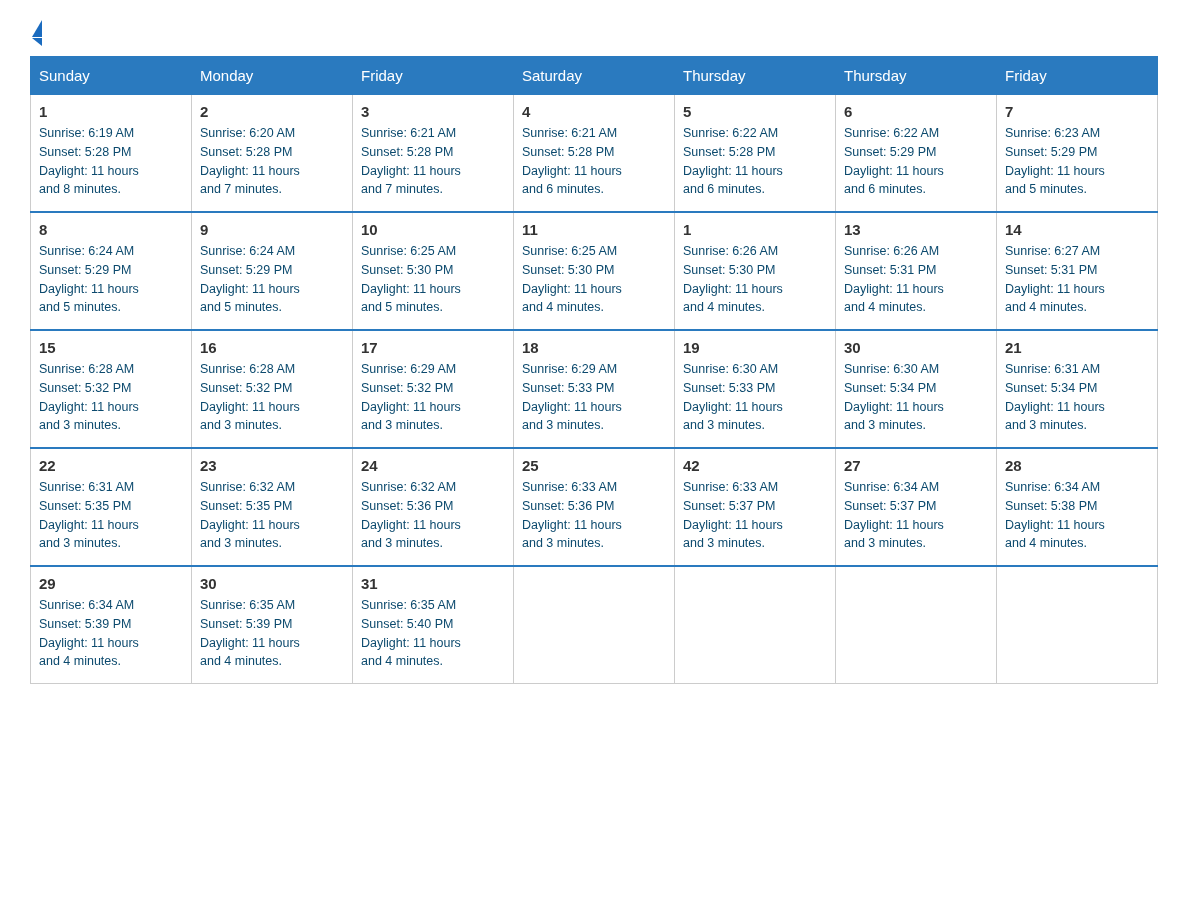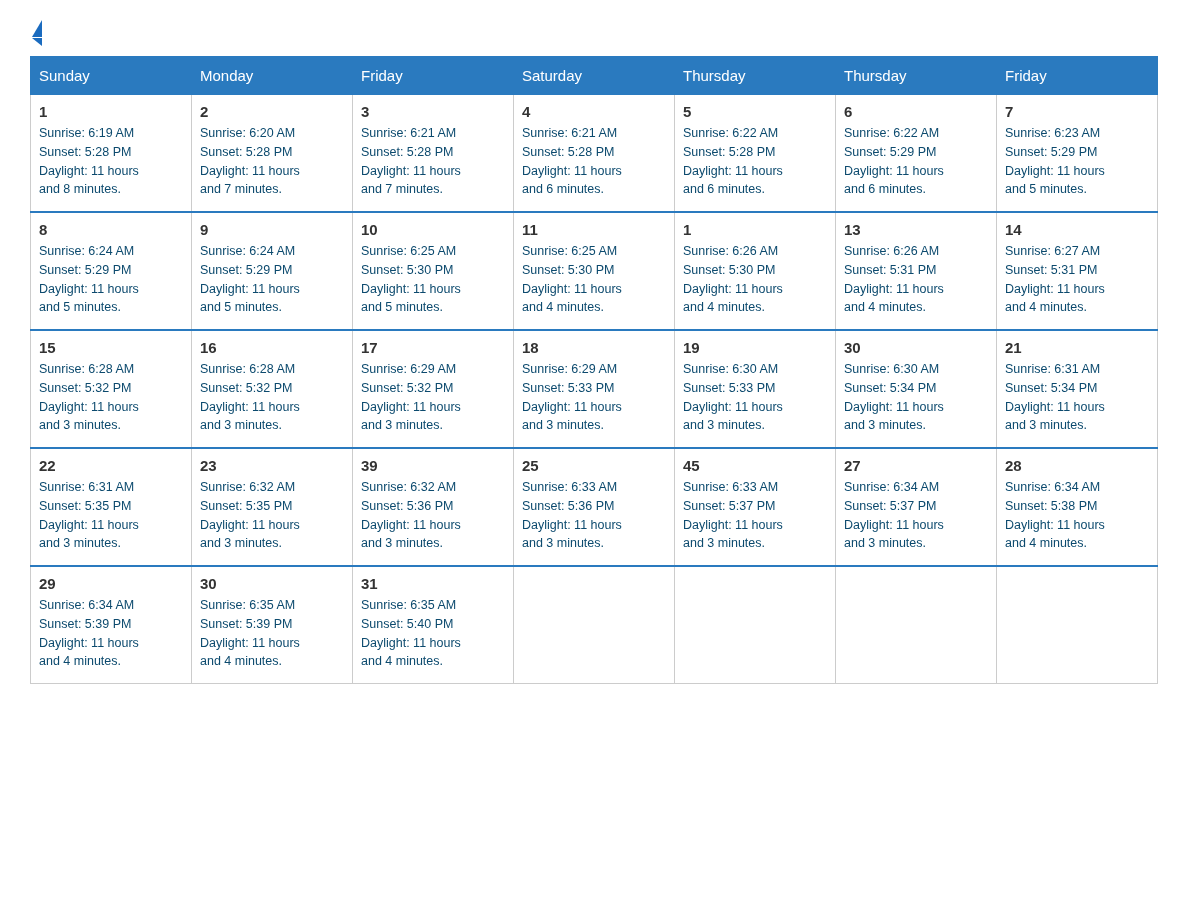--- a/index.html
+++ b/index.html
@@ -214,29 +214,29 @@
       <tr>
         <td class="row-divider">
           <span class="day-number">22</span>
           <div class="day-info">Sunrise: 6:31 AM<br>Sunset: 5:35 PM<br>Daylight: 11 hours<br>and 3 minutes.</div>
         </td>
         <td class="row-divider">
           <span class="day-number">23</span>
           <div class="day-info">Sunrise: 6:32 AM<br>Sunset: 5:35 PM<br>Daylight: 11 hours<br>and 3 minutes.</div>
         </td>
         <td class="row-divider">
-          <span class="day-number">39</span>
+          <span class="day-number">24</span>
           <div class="day-info">Sunrise: 6:32 AM<br>Sunset: 5:36 PM<br>Daylight: 11 hours<br>and 3 minutes.</div>
         </td>
         <td class="row-divider">
           <span class="day-number">25</span>
           <div class="day-info">Sunrise: 6:33 AM<br>Sunset: 5:36 PM<br>Daylight: 11 hours<br>and 3 minutes.</div>
         </td>
         <td class="row-divider">
-          <span class="day-number">45</span>
+          <span class="day-number">42</span>
           <div class="day-info">Sunrise: 6:33 AM<br>Sunset: 5:37 PM<br>Daylight: 11 hours<br>and 3 minutes.</div>
         </td>
         <td class="row-divider">
           <span class="day-number">27</span>
           <div class="day-info">Sunrise: 6:34 AM<br>Sunset: 5:37 PM<br>Daylight: 11 hours<br>and 3 minutes.</div>
         </td>
         <td class="row-divider">
           <span class="day-number">28</span>
           <div class="day-info">Sunrise: 6:34 AM<br>Sunset: 5:38 PM<br>Daylight: 11 hours<br>and 4 minutes.</div>
         </td>

